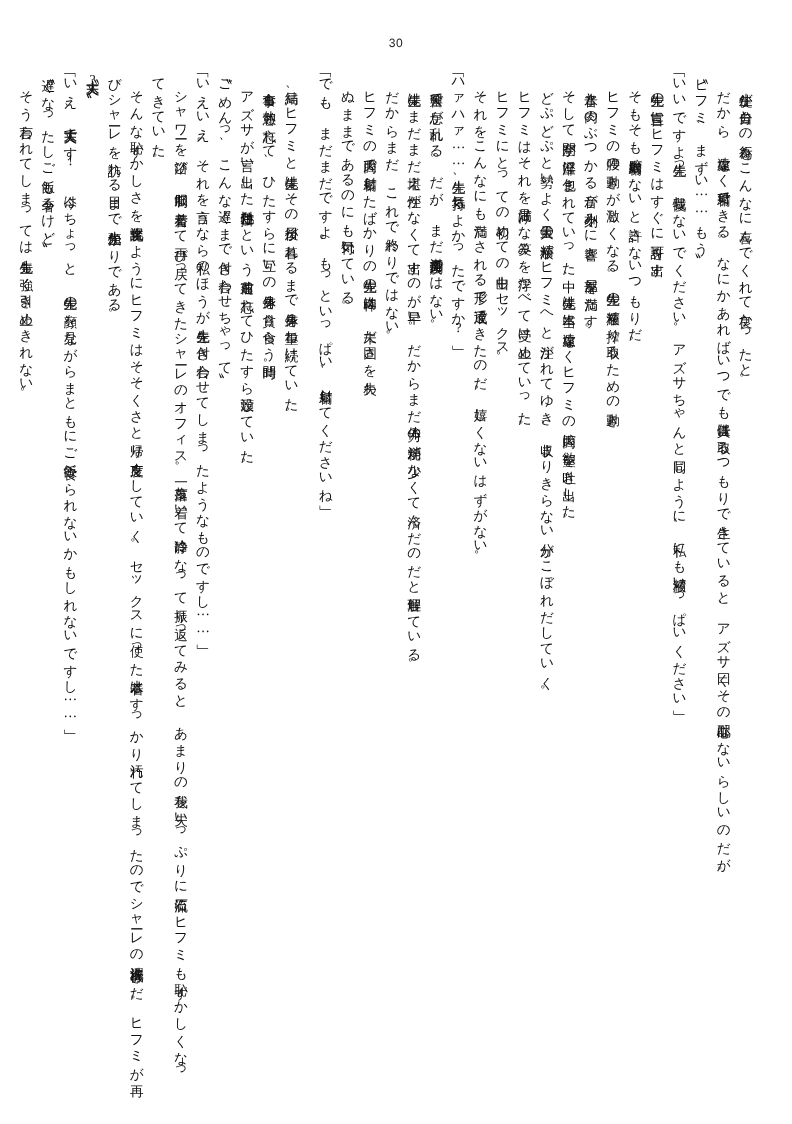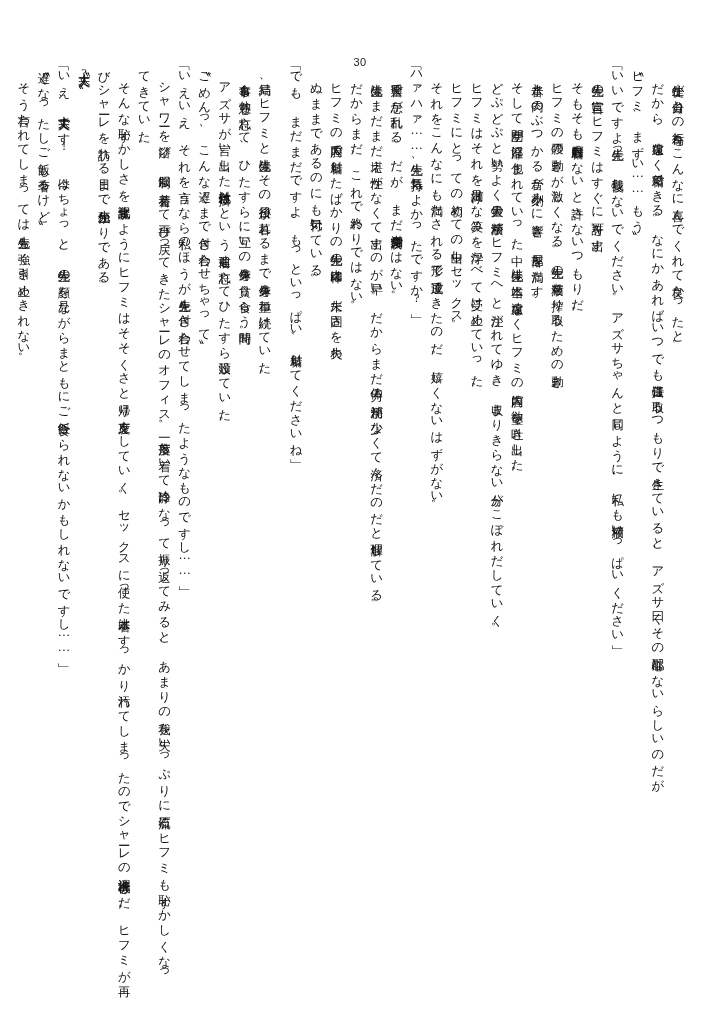--- a/index.html
+++ b/index.html
@@ -19,21 +19,20 @@
   .page-number {
     position: absolute;
     top: 34px;
     left: 0;
     right: 0;
     text-align: center;
     font-size: 11px;
     font-family: "Liberation Sans", sans-serif;
     color: #222222;
     letter-spacing: 0.5px;
-    margin-top: 22px;
   }
   
   .body-text {
     position: absolute;
     top: 62px;
     left: 34px;
     right: 32px;
     bottom: 44px;
     writing-mode: vertical-rl;
     -webkit-writing-mode: vertical-rl;

